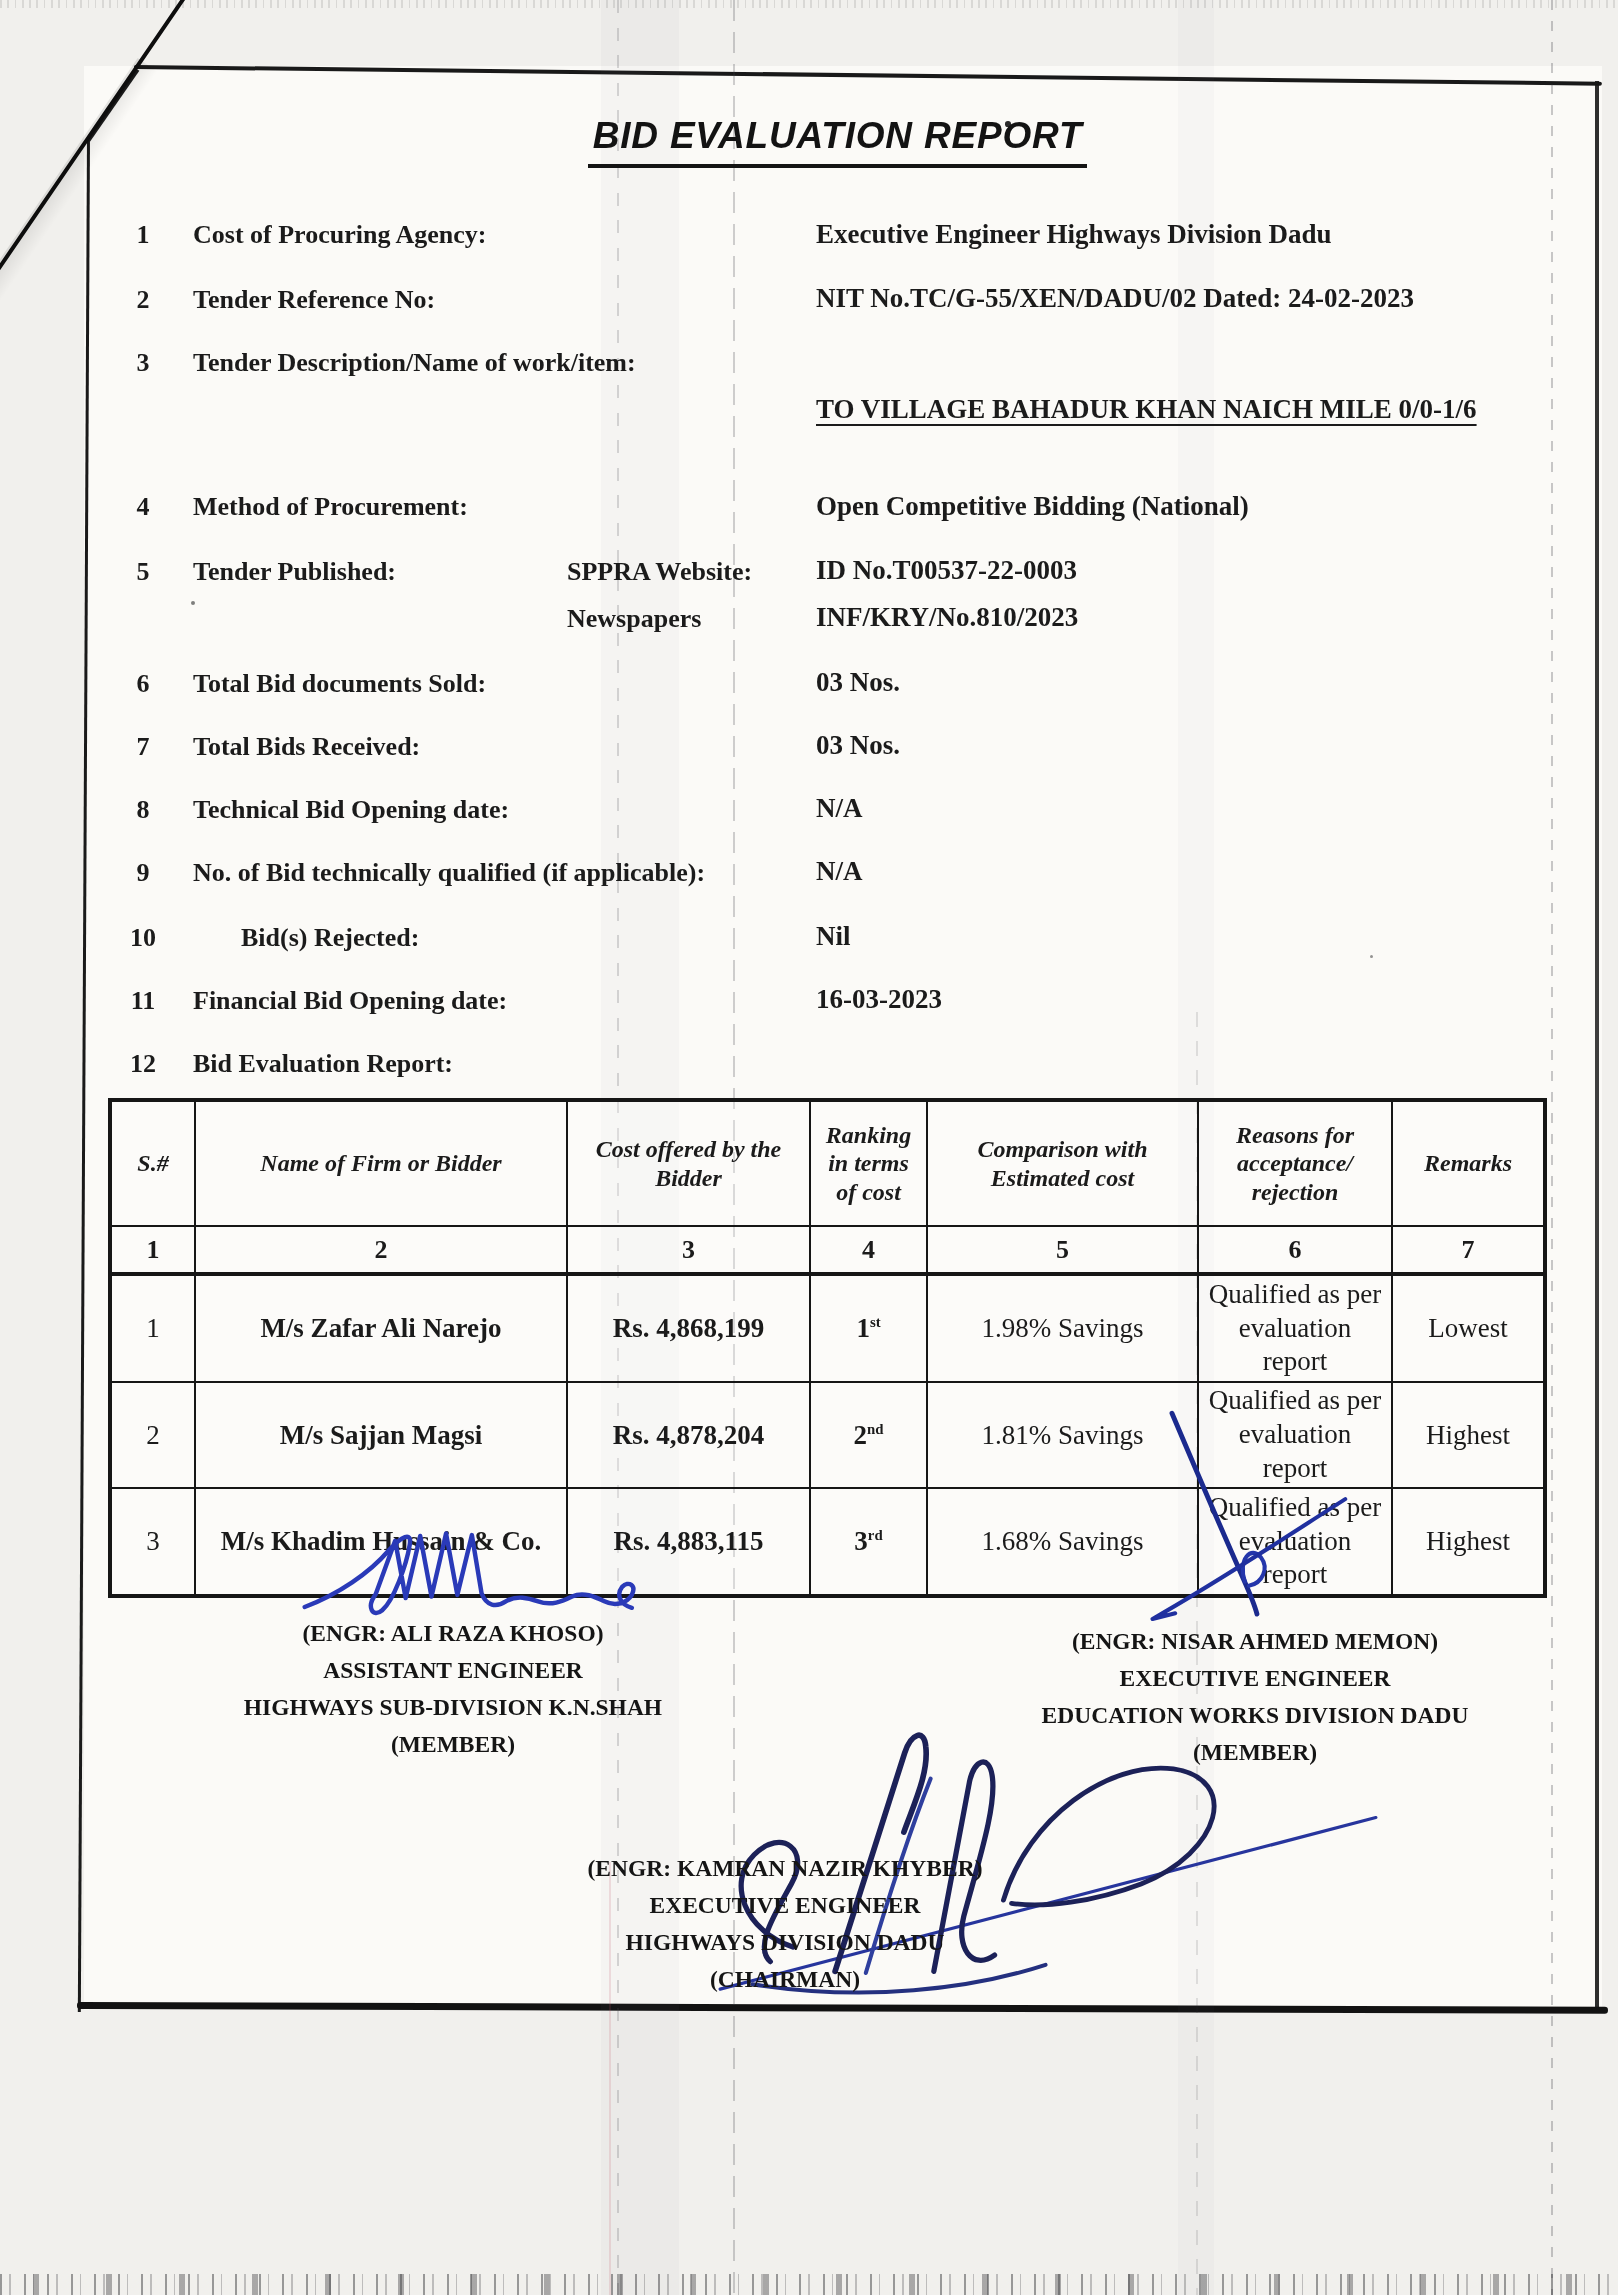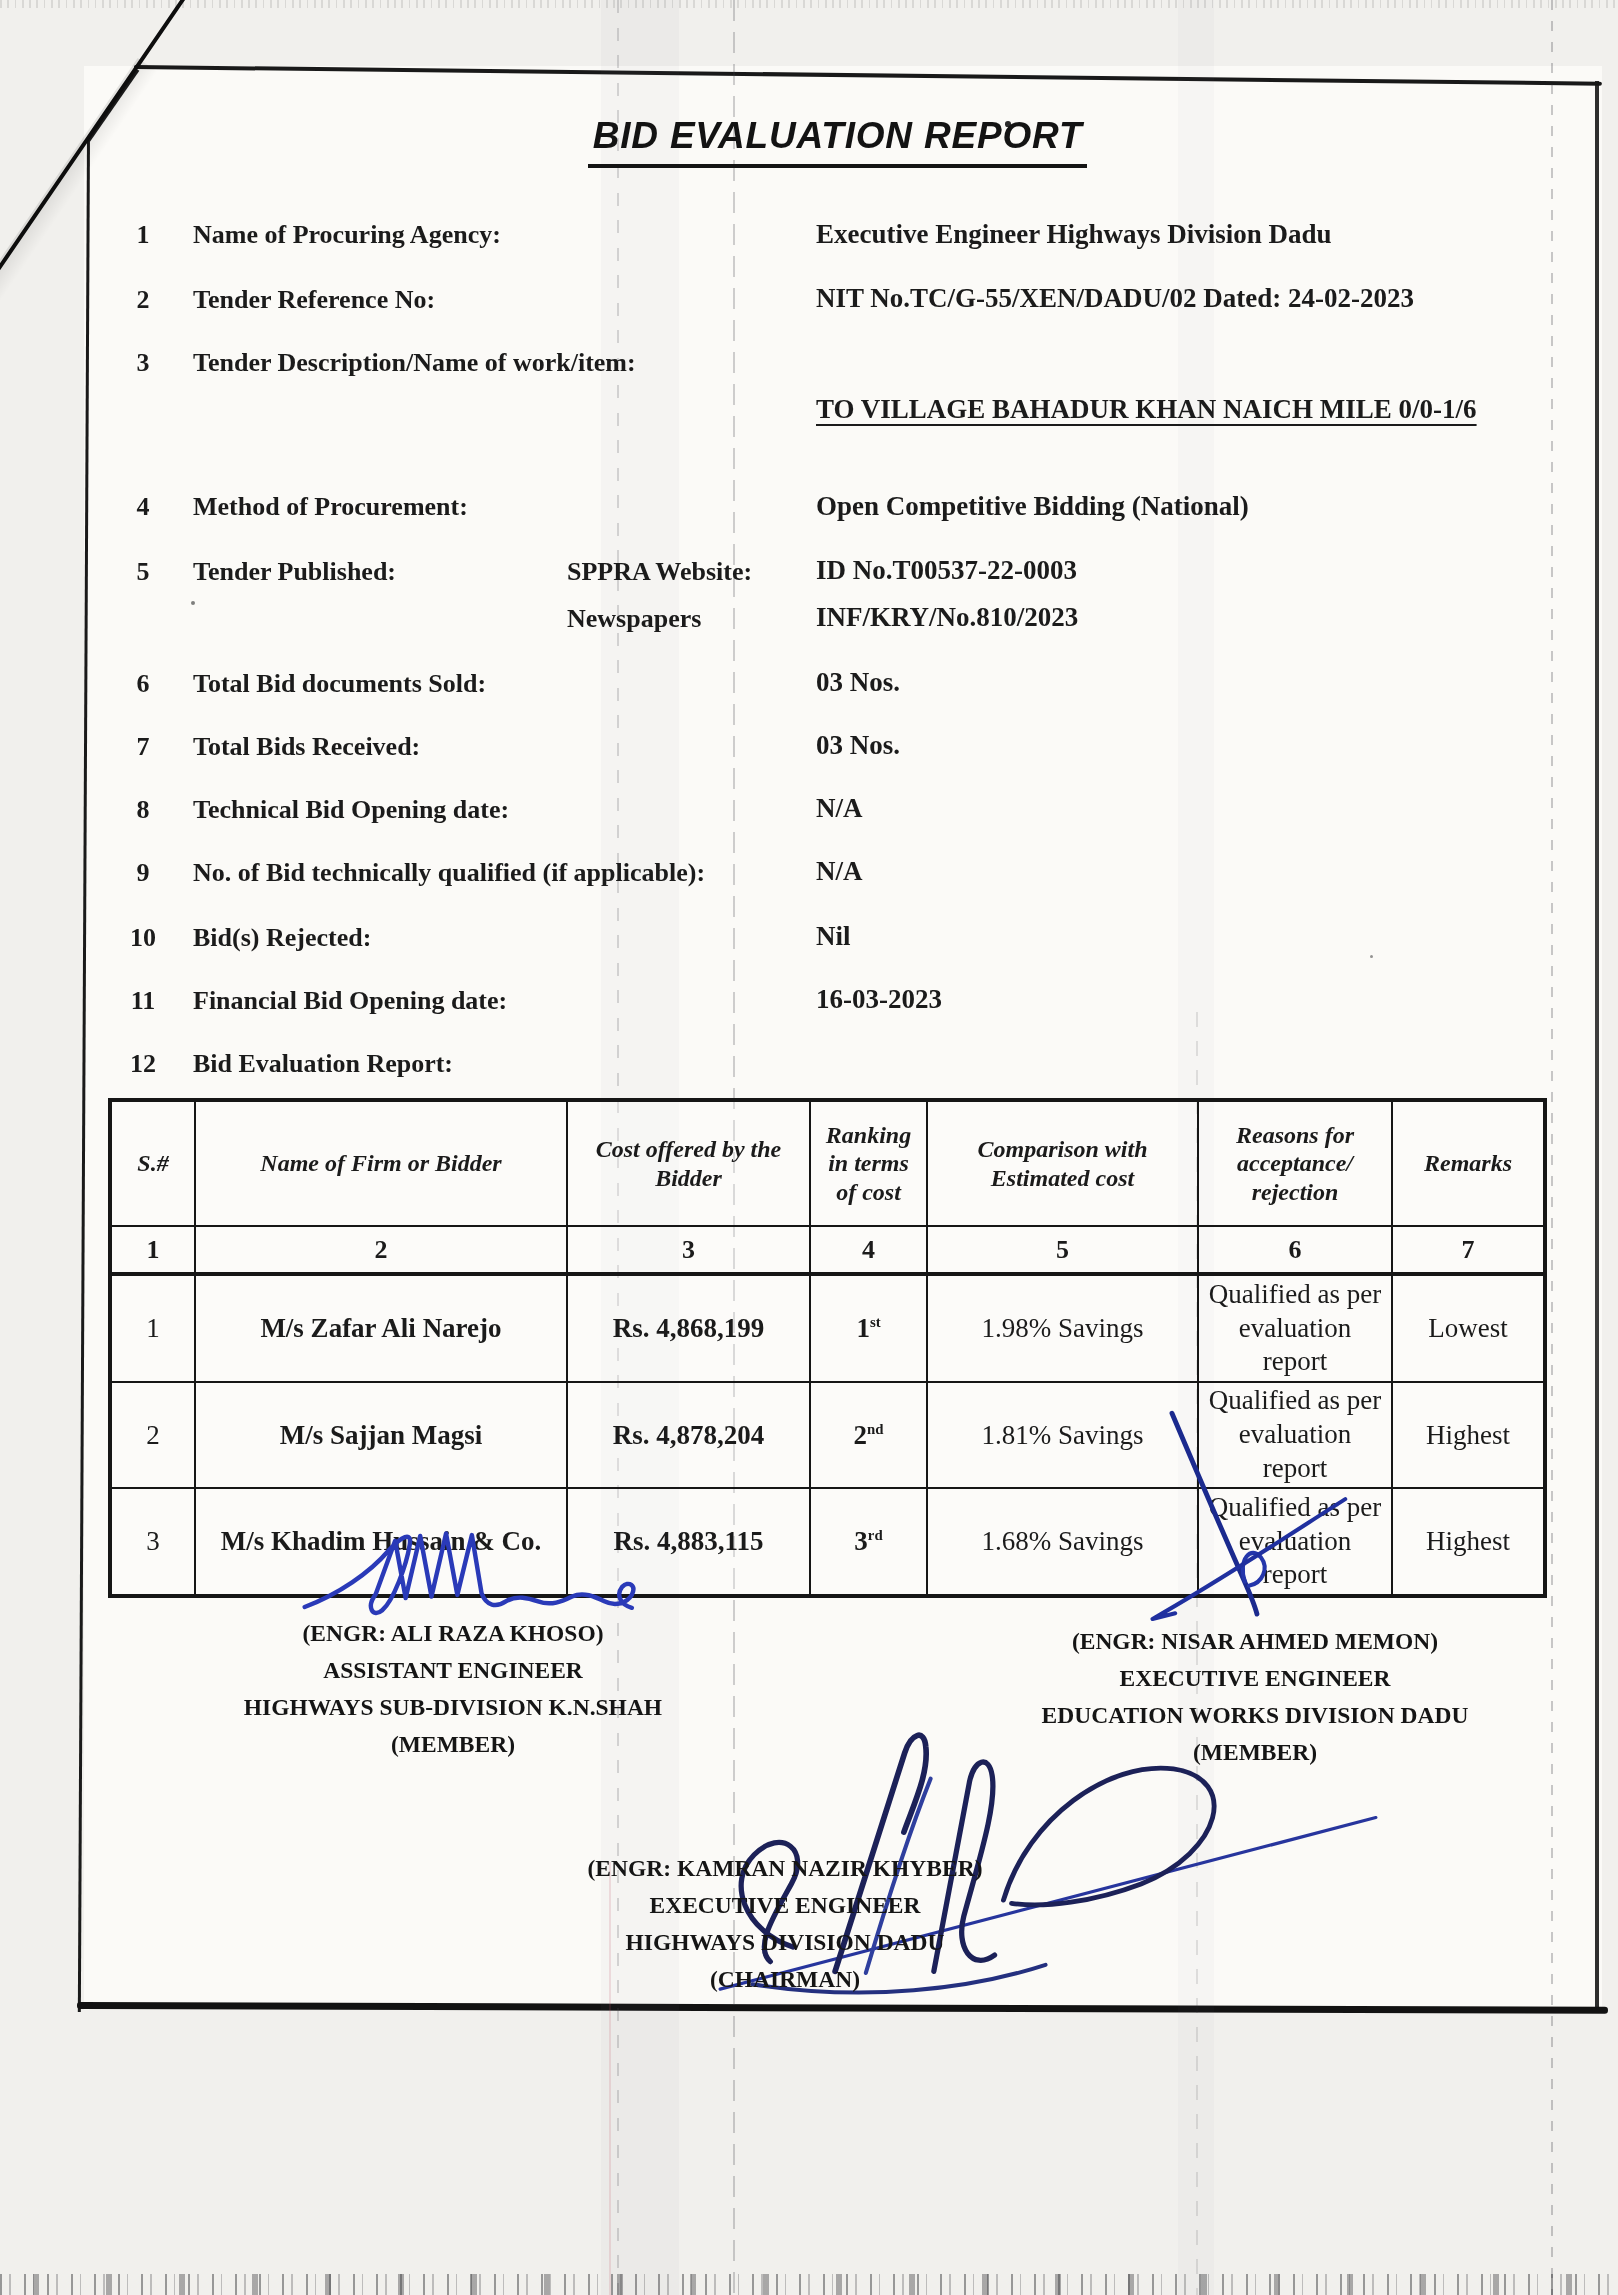--- a/index.html
+++ b/index.html
@@ -98,21 +98,21 @@
   <div class="noise-bottom"></div>
   <div class="speck" style="left:1005px;top:121px;width:5.7px;height:5.7px;"></div>
   <div class="speck" style="left:191px;top:601px;width:4px;height:4px;opacity:.6;"></div>
   <div class="speck" style="left:1370px;top:955px;width:3.2px;height:3.2px;opacity:.5;"></div>
 
   <div class="title">
     <span>BID EVALUATION REPORT</span>
   </div>
 
   <div class="fnum" style="top:220px;">1</div>
-  <div class="flabel" style="top:220px;">Name of Procuring Agency:</div>
+  <div class="flabel" style="top:220px;">Cost of Procuring Agency:</div>
   <div class="fvalue" style="top:219px;">Executive Engineer Highways Division Dadu</div>
 
   <div class="fnum" style="top:285px;">2</div>
   <div class="flabel" style="top:285px;">Tender Reference No:</div>
   <div class="fvalue" style="top:283px;">NIT No.TC/G-55/XEN/DADU/02 Dated: 24-02-2023</div>
 
   <div class="fnum" style="top:348px;">3</div>
   <div class="flabel" style="top:348px;">Tender Description/Name of work/item:</div>
   <div class="fvalue desc" style="top:389px;">TO VILLAGE BAHADUR KHAN NAICH MILE 0/0-1/6</div>
 
@@ -137,21 +137,21 @@
 
   <div class="fnum" style="top:795px;">8</div>
   <div class="flabel" style="top:795px;">Technical Bid Opening date:</div>
   <div class="fvalue" style="top:793px;">N/A</div>
 
   <div class="fnum" style="top:858px;">9</div>
   <div class="flabel" style="top:858px;">No. of Bid technically qualified (if applicable):</div>
   <div class="fvalue" style="top:856px;">N/A</div>
 
   <div class="fnum" style="top:923px;">10</div>
-  <div class="flabel" style="top:923px;">Bid(s) Rejected:</div>
+  <div class="flabel" style="top:923px;margin-left:48px;">Bid(s) Rejected:</div>
   <div class="fvalue" style="top:921px;">Nil</div>
 
   <div class="fnum" style="top:986px;">11</div>
   <div class="flabel" style="top:986px;"></div>
   <div class="flabel" style="top:986px;">Financial Bid Opening date:</div>
   <div class="fvalue" style="top:984px;">16-03-2023</div>
 
   <div class="fnum" style="top:1049px;font-weight:700;">12</div>
   <div class="flabel" style="top:1049px;font-weight:700;">Bid Evaluation Report:</div>
 

